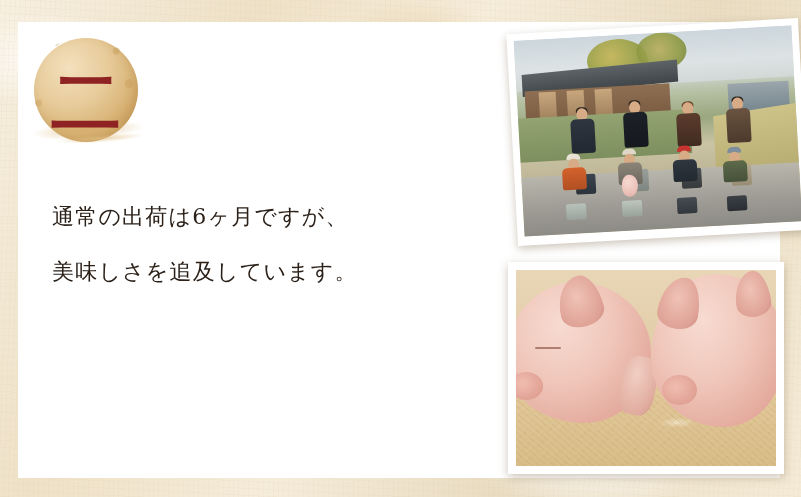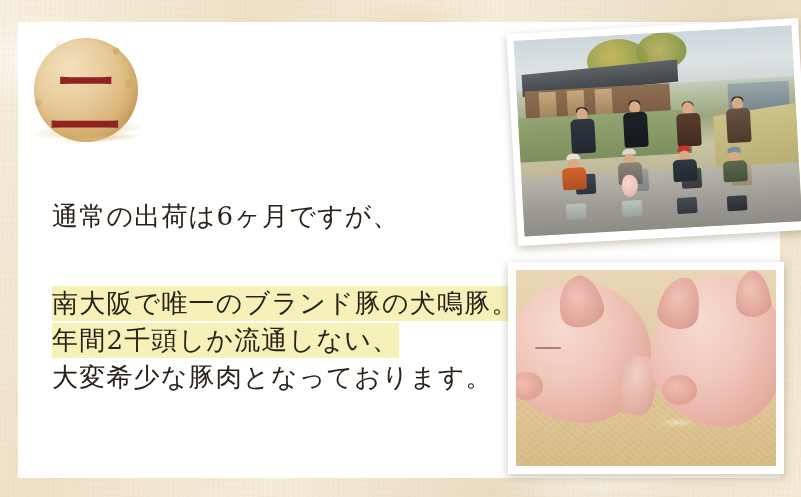--- a/index.html
+++ b/index.html
@@ -145,21 +145,21 @@
   #copy {
     position: absolute;
     left: 52px;
     top: 198px;
     width: 440px;
     z-index: 4;
   }
   .para { margin: 0; }
   .para + .para { margin-top: 32px; }
   .line {
-    font-size: 26px;
+    font-size: 22px;
     line-height: 37px;
     color: #2b2119;
     letter-spacing: 1.2px;
     white-space: nowrap;
     font-family: "DejaVu Serif", "Liberation Serif", serif;
     margin-top: 14px;
   }
   .line > span.mark {
     background-color: #f6f1b9;
     box-decoration-break: clone;
@@ -283,27 +283,23 @@
     <div class="badge-num">二</div>
   </div>
 
 </div>
 
 <div id="copy">
 
   <p class="para">
     <span class="line">通常の出荷は6ヶ月ですが、</span><br>
     <br>
+    <span class="line">美味しさを追及しています。</span>
   </p>
 
-  <p class="para">
-    <span class="line"><span class="mark">南大阪で唯一のブランド豚の犬鳴豚。</span></span><br>
-    <span class="line"><span class="mark">年間2千頭しか流通しない、</span></span><br>
-    <span class="line">大変希少な豚肉となっております。</span>
-  </p>
 </div>
 
 <div class="photo" id="photo-team">
   <div class="inner scene-team">
     <div class="sky"></div>
     <div class="tree t1"></div>
     <div class="tree t2"></div>
     <div class="tree t3"></div>
     <div class="barn-roof"></div>
     <div class="barn-wall"></div>

